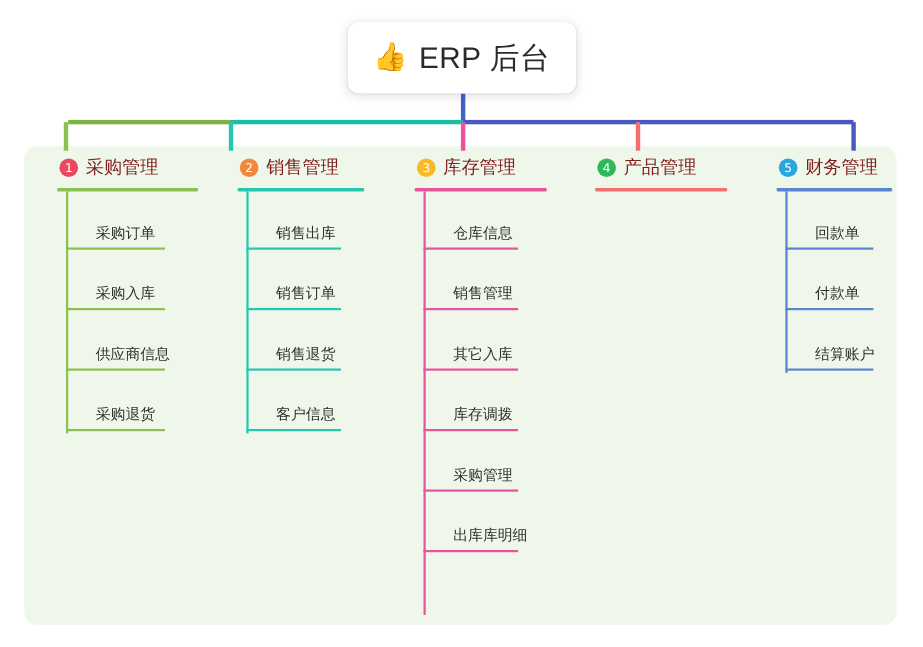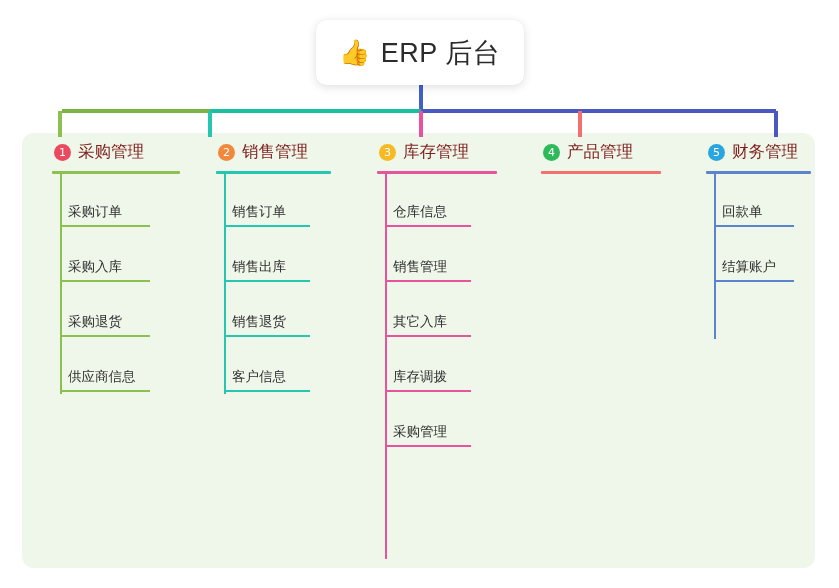--- a/index.html
+++ b/index.html
@@ -123,21 +123,21 @@
     left: 0;
     top: 0;
     width: 2px;
   }
   .item {
     position: relative;
     height: 55px;
   }
   .item-label {
     position: absolute;
-    left: 8px;
+    left: 27px;
     bottom: 8px;
     font-size: 13.5px;
     color: #2f2f2f;
     white-space: nowrap;
   }
   .item-rule {
     position: absolute;
     left: 0;
     bottom: 2px;
     height: 2px;
@@ -178,43 +178,43 @@
           <div class="spine" style="background: rgb(140, 193, 82); height: 220px;"></div>
           <div class="item">
             <span class="item-label">采购订单</span>
             <div class="item-rule" style="background: rgb(140, 193, 82); width: 90px;"></div>
           </div>
           <div class="item">
             <span class="item-label">采购入库</span>
             <div class="item-rule" style="background: rgb(140, 193, 82); width: 90px;"></div>
           </div>
           <div class="item">
+            <span class="item-label">供应商信息</span>
+            <div class="item-rule" style="background: rgb(140, 193, 82); width: 90px;"></div>
+          </div>
+          <div class="item">
             <span class="item-label">采购退货</span>
-            <div class="item-rule" style="background: rgb(140, 193, 82); width: 90px;"></div>
-          </div>
-          <div class="item">
-            <span class="item-label">供应商信息</span>
             <div class="item-rule" style="background: rgb(140, 193, 82); width: 90px;"></div>
           </div>
         </div>
       </div>
       <div class="column" style="left: 180px; width: 160px;">
         <div class="col-head">
           <span class="badge" style="background: rgb(242, 136, 60);">2</span>
           <span class="col-title">销售管理</span>
         </div>
         <div class="col-rule" style="background: rgb(38, 198, 176); width: 115px;"></div>
         <div class="items">
           <div class="spine" style="background: rgb(38, 198, 176); height: 220px;"></div>
           <div class="item">
+            <span class="item-label">销售出库</span>
+            <div class="item-rule" style="background: rgb(38, 198, 176); width: 86px;"></div>
+          </div>
+          <div class="item">
             <span class="item-label">销售订单</span>
-            <div class="item-rule" style="background: rgb(38, 198, 176); width: 86px;"></div>
-          </div>
-          <div class="item">
-            <span class="item-label">销售出库</span>
             <div class="item-rule" style="background: rgb(38, 198, 176); width: 86px;"></div>
           </div>
           <div class="item">
             <span class="item-label">销售退货</span>
             <div class="item-rule" style="background: rgb(38, 198, 176); width: 86px;"></div>
           </div>
           <div class="item">
             <span class="item-label">客户信息</span>
             <div class="item-rule" style="background: rgb(38, 198, 176); width: 86px;"></div>
           </div>
@@ -241,20 +241,24 @@
             <div class="item-rule" style="background: rgb(232, 83, 158); width: 86px;"></div>
           </div>
           <div class="item">
             <span class="item-label">库存调拨</span>
             <div class="item-rule" style="background: rgb(232, 83, 158); width: 86px;"></div>
           </div>
           <div class="item">
             <span class="item-label">采购管理</span>
             <div class="item-rule" style="background: rgb(232, 83, 158); width: 86px;"></div>
           </div>
+          <div class="item">
+            <span class="item-label">出库库明细</span>
+            <div class="item-rule" style="background: rgb(232, 83, 158); width: 86px;"></div>
+          </div>
         </div>
       </div>
       <div class="column" style="left: 505px; width: 165px;">
         <div class="col-head">
           <span class="badge" style="background: rgb(46, 186, 90);">4</span>
           <span class="col-title">产品管理</span>
         </div>
         <div class="col-rule" style="background: rgb(244, 112, 110); width: 120px;"></div>
       </div>
       <div class="column" style="left: 670px; width: 120px;">
@@ -263,20 +267,24 @@
           <span class="col-title">财务管理</span>
         </div>
         <div class="col-rule" style="background: rgb(91, 132, 207); width: 105px;"></div>
         <div class="items">
           <div class="spine" style="background: rgb(91, 132, 207); height: 165px;"></div>
           <div class="item">
             <span class="item-label">回款单</span>
             <div class="item-rule" style="background: rgb(91, 132, 207); width: 80px;"></div>
           </div>
           <div class="item">
+            <span class="item-label">付款单</span>
+            <div class="item-rule" style="background: rgb(91, 132, 207); width: 80px;"></div>
+          </div>
+          <div class="item">
             <span class="item-label">结算账户</span>
             <div class="item-rule" style="background: rgb(91, 132, 207); width: 80px;"></div>
           </div>
         </div>
       </div>
     </div>
 
 </div>
 
 </body></html>

